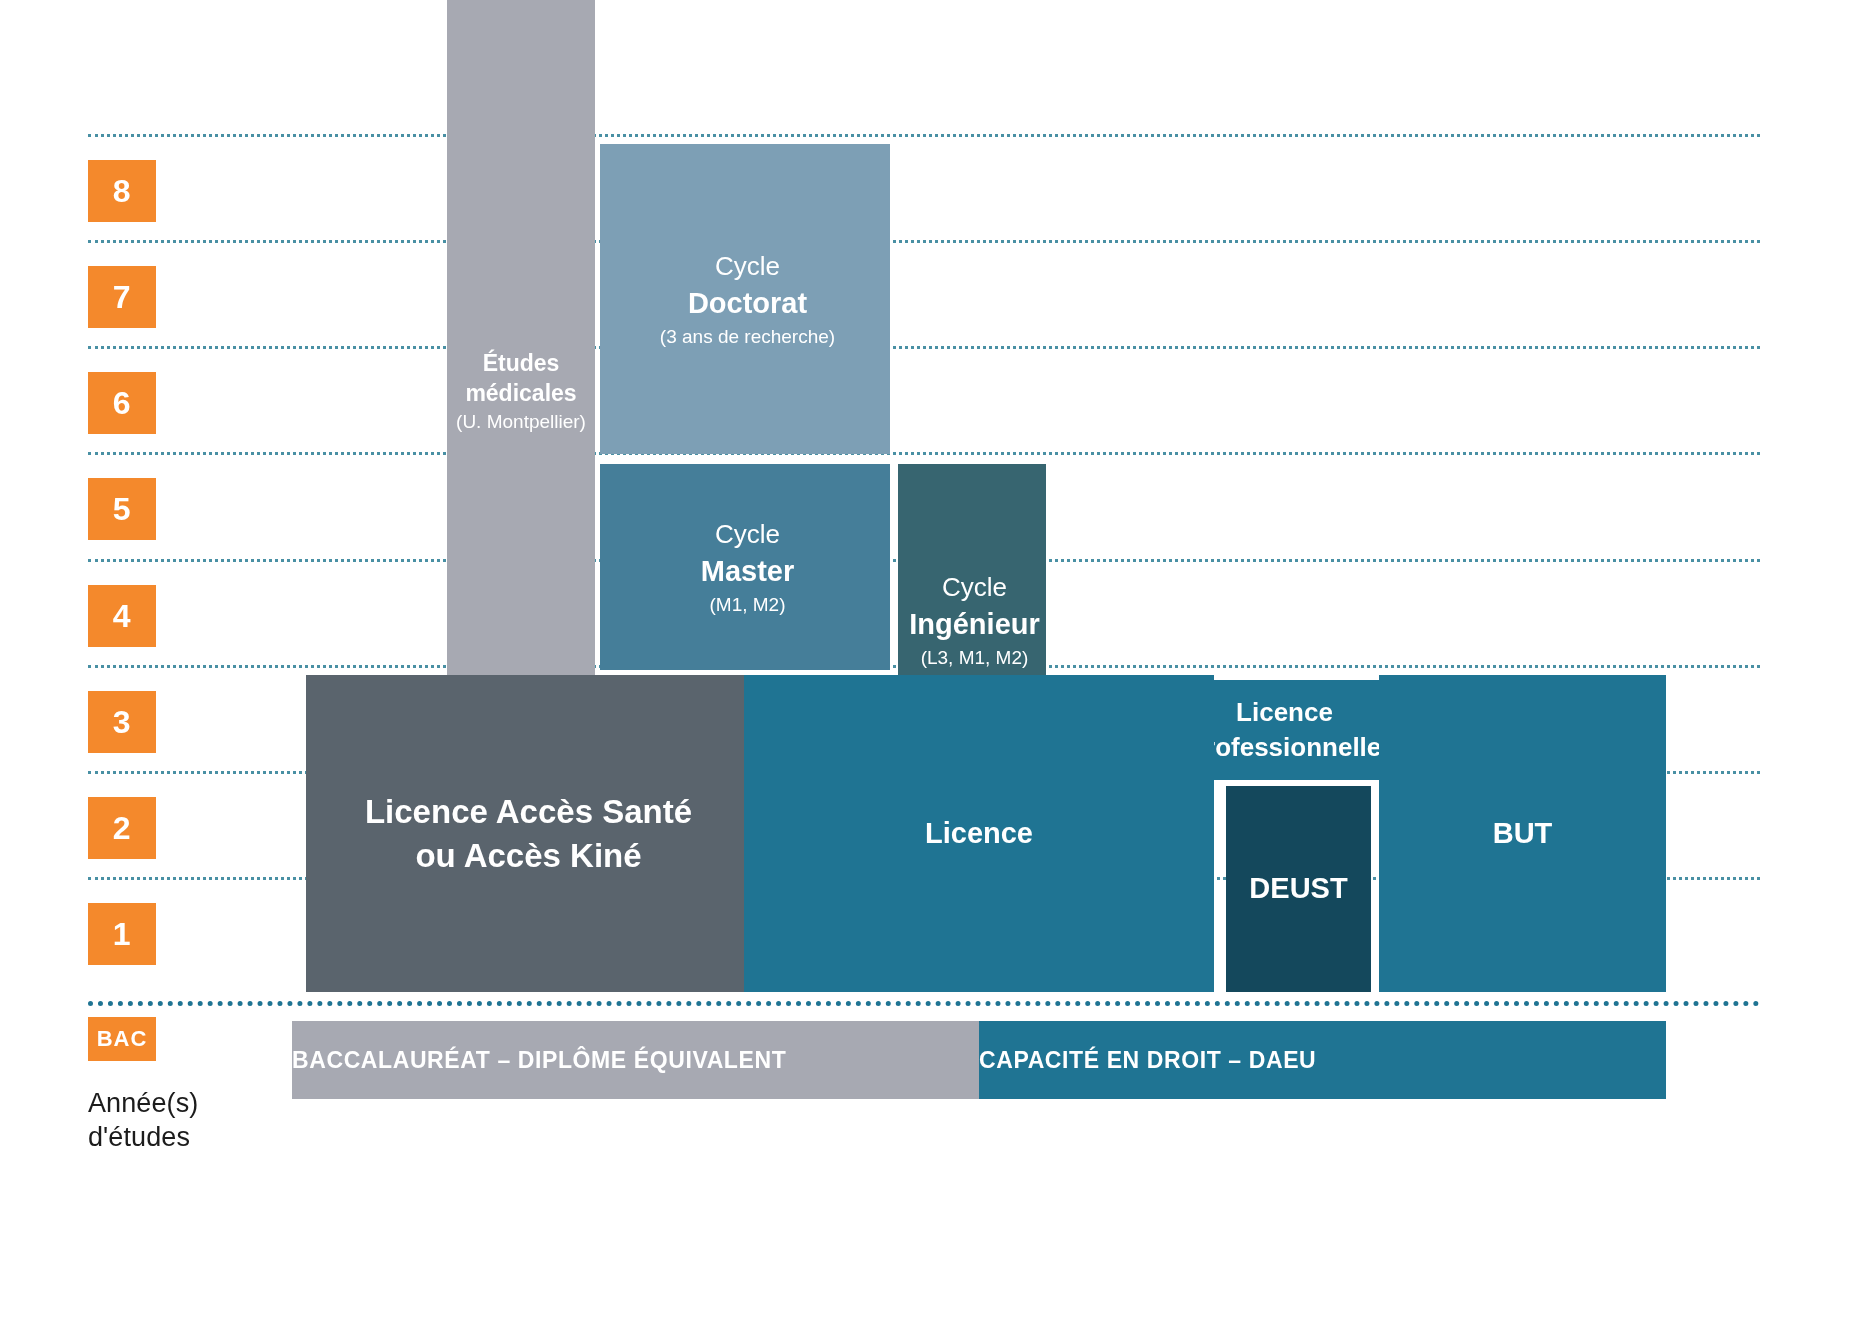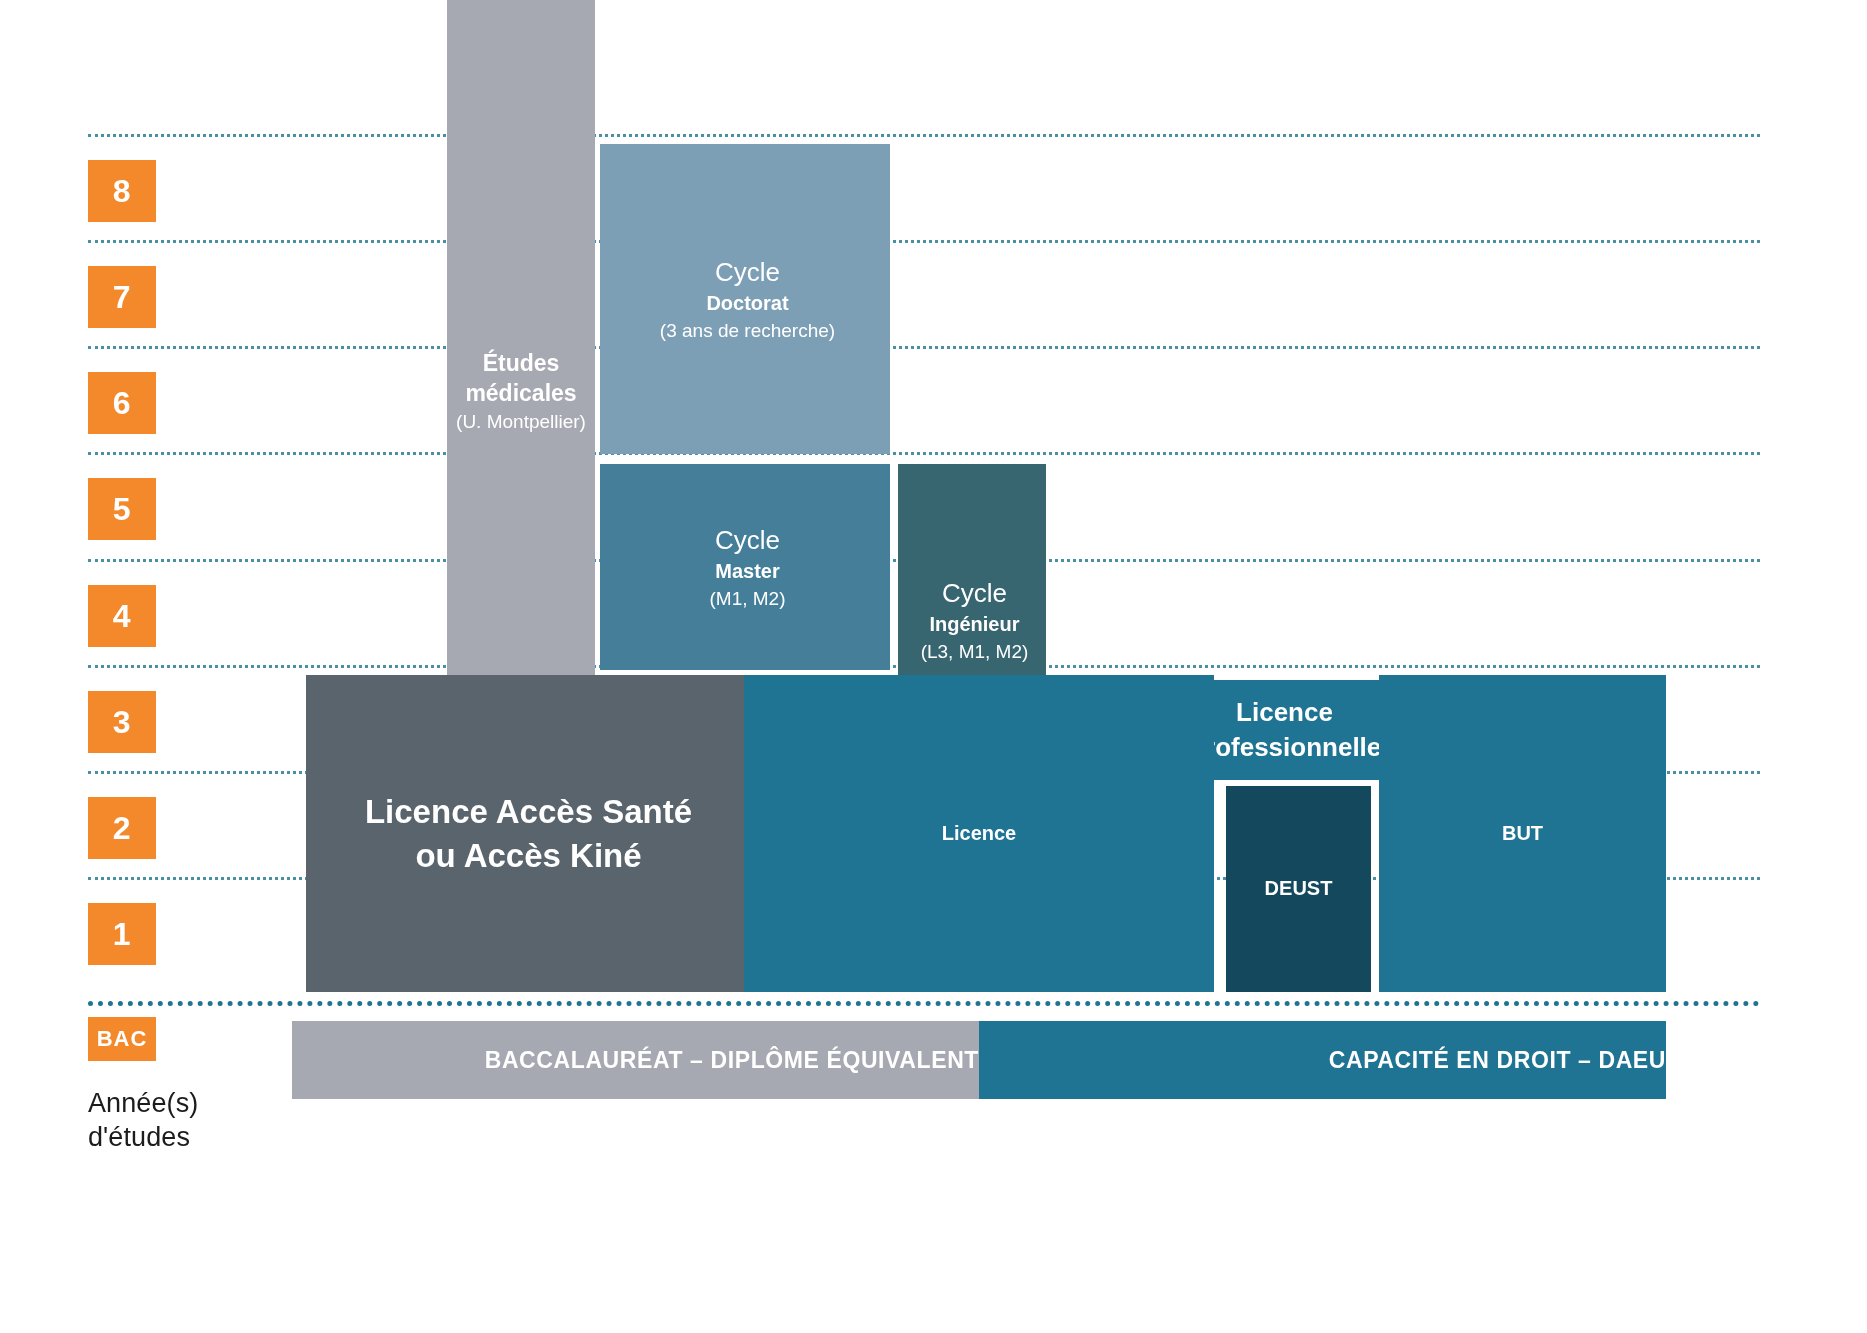--- a/index.html
+++ b/index.html
@@ -75,32 +75,32 @@
     font-weight: normal;
   }
   .block .line.strong {
     font-weight: bold;
   }
 
   
   .t-sm  { font-size: 19px;  line-height: 1.33; }
   .t-md  { font-size: 23px;  line-height: 1.34; }
   .t-lg  { font-size: 26px;  line-height: 1.36; padding-left: 13px; }
-  .t-xl  { font-size: 20px;  line-height: 1.36; }
+  .t-xl  { font-size: 29px;  line-height: 1.36; }
   .t-xxl { font-size: 33px;  line-height: 1.32; margin-left: 14px; }
 
   .block.medic .line { white-space: normal; }
 
   
   .banner {
     position: absolute;
     box-sizing: border-box;
     display: flex;
     align-items: center;
-    justify-content: flex-end;
+    justify-content: flex-start;
     color: #ffffff;
     font-weight: bold;
     font-size: 23px;
     letter-spacing: .6px;
   }
 </style>
 </head>
 <body>
 
 <div id="stage">

